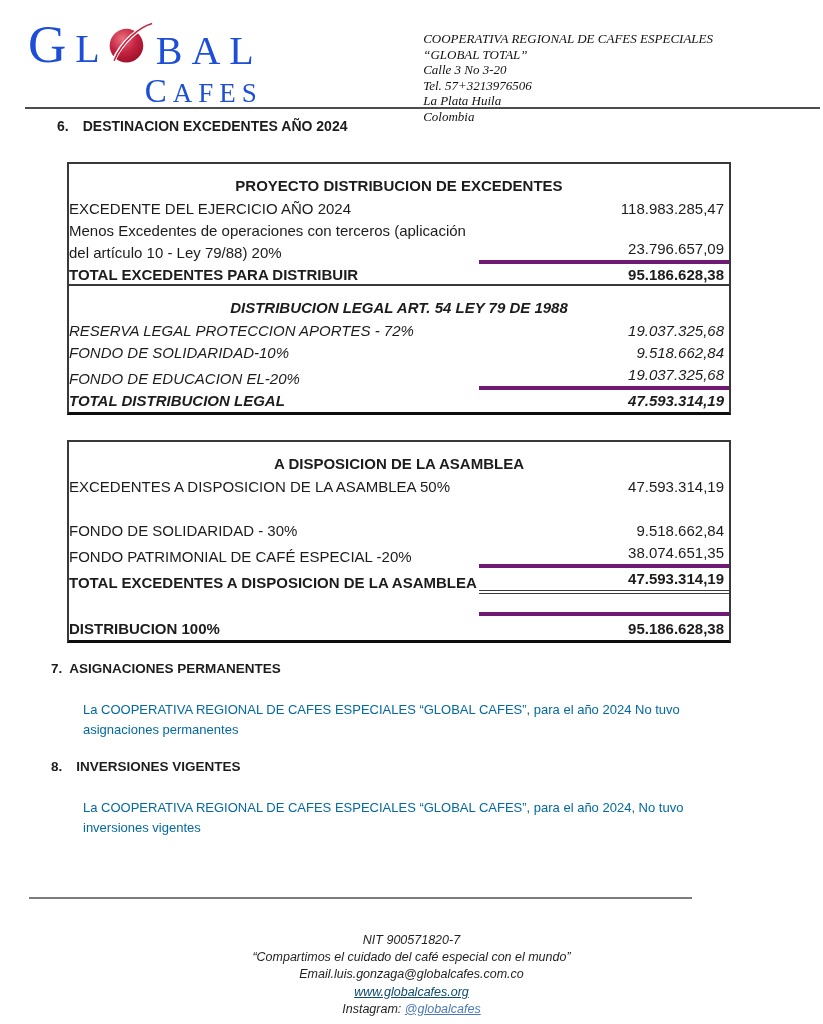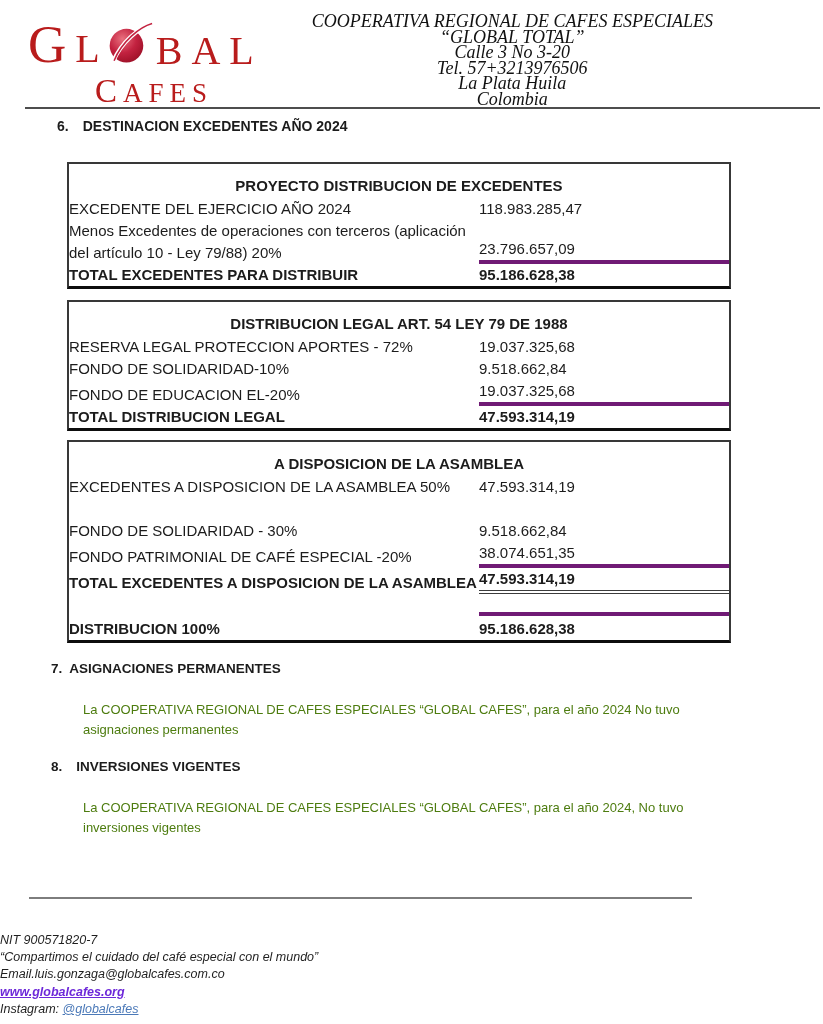--- a/index.html
+++ b/index.html
@@ -6,63 +6,63 @@
   html, body { background: #ffffff; }
   body { font-family: "Liberation Sans", sans-serif; color: #1c1c1c; }
   .page {
     position: relative;
     width: 823px; height: 1024px;
     background: #ffffff;
     overflow: hidden;
   }
 
   
-  .logo { position: absolute; left: 28px; top: 18px; color: #b91c1c; }
+  .logo { position: absolute; left: 28px; top: 18px; color: #1d4ed8; text-align: right; }
   .logo-line1 { display: flex; align-items: flex-end; font-family: "Liberation Serif", serif; font-size: 40px; letter-spacing: 9px; line-height: 1; }
   .logo-word { display: inline-block; }
   .logo-gl::first-letter { font-size: 53px; }
   .globe { margin: 0 3px -3px -2px; }
   .logo-sub { font-family: Liberation Serif, serif; font-size: 27px; letter-spacing: 6px; margin: 2px 0 0 67px; }
   .logo-sub::first-letter { font-size: 33px; }
 
-  .company { position: absolute; top: 14px; right: 110px; text-align: center;
-    font-family: "Liberation Serif", serif; font-style: italic; font-size: 18px; line-height: 15.6px; color: #111; }
+  .company { position: absolute; top: 31px; right: 110px; text-align: left;
+    font-family: "Liberation Serif", serif; font-style: italic; font-size: 13px; line-height: 15.6px; color: #111; }
 
   .header-rule { position: absolute; top: 107px; left: 25px; width: 795px; border-top: 2px solid #4d4d4d; }
 
   
   .h6 { position: absolute; top: 118px; left: 57px; font-size: 14px; font-weight: bold; display: flex; gap: 14px; }
   .h7 { position: absolute; top: 661px; left: 51px; font-size: 13.5px; font-weight: bold; display: flex; gap: 7px; }
   .h8 { position: absolute; top: 759px; left: 51px; font-size: 13.5px; font-weight: bold; display: flex; gap: 14px; }
-  .para { position: absolute; left: 83px; width: 622px; font-size: 13px; line-height: 20px; color: #4d7c0f; }
+  .para { position: absolute; left: 83px; width: 622px; font-size: 13px; line-height: 20px; color: #0369a1; }
   .para7 { top: 700px; }
   .para8 { top: 798px; }
 
   
   .fin-table {
     position: absolute; left: 67px; width: 664px;
     border: 2px solid #383838; border-bottom-width: 3px; border-bottom-color: #0d0d0d;
     background: #fff; font-size: 15px;
   }
-  .t1 { top: 162px; } .t2 { top: 300px; } .t3 { top: 440px; }
+  .t1 { top: 162px; } .t2 { top: 284px; font-style: italic; } .t3 { top: 440px; }
   .t-title { text-align: center; font-weight: bold; line-height: 25px; padding-top: 9px; }
   .t-row { display: flex; align-items: flex-end; min-height: 22px; }
   .t-row.total { font-weight: bold; }
   .t-label { flex: 1 1 auto; line-height: 22px; }
-  .t-value { flex: 0 0 250px; text-align: left; line-height: 22px; }
+  .t-value { flex: 0 0 250px; text-align: right; padding-right: 5px; line-height: 22px; }
   .u-single { border-bottom: 4px solid #701a75; }
   .u-double { border-bottom: 4px double #3c3c3c; }
   .spacer { height: 22px; }
   .t-row.distr { min-height: 24px; gap: 6px; }
 
   
   .footer-rule { position: absolute; top: 897px; left: 29px; width: 663px; border-top: 2px solid #7d7d7d; }
-  .footer { position: absolute; top: 932px; left: 0; width: 823px; text-align: left;
+  .footer { position: absolute; top: 932px; left: 0; width: 823px; text-align: center;
     font-size: 12.5px; font-style: italic; line-height: 17.2px; color: #1f1f1f; }
-  .link-www { color: #6d28d9; text-decoration: underline; font-weight: bold; }
+  .link-www { color: #0c4a6e; text-decoration: underline; }
   .link-ig { color: #4b79b8; text-decoration: underline; }
 </style>
 </head>
 <body>
 
 <div class="page">
 
   <div class="logo">
     <div class="logo-line1">
       <span class="logo-word logo-gl">GL</span>

